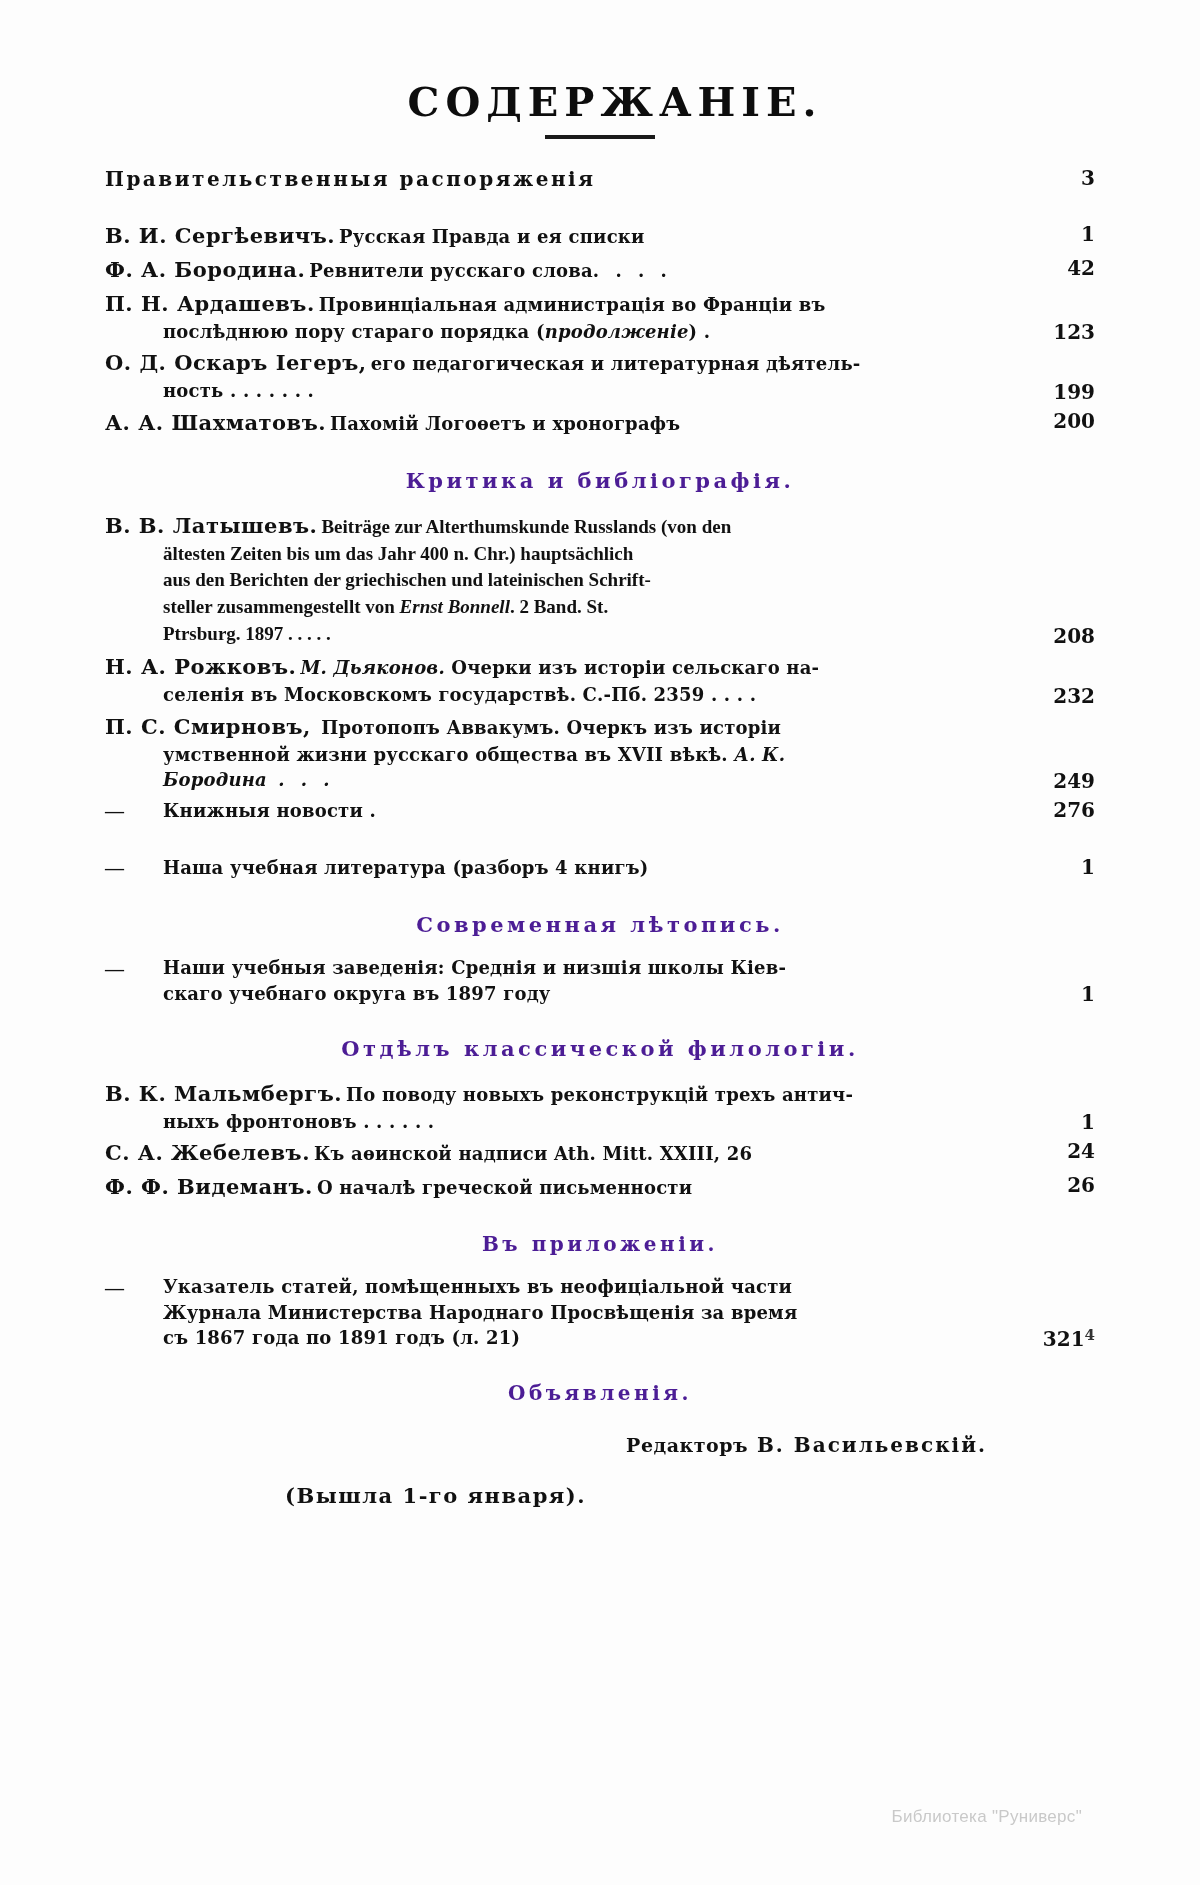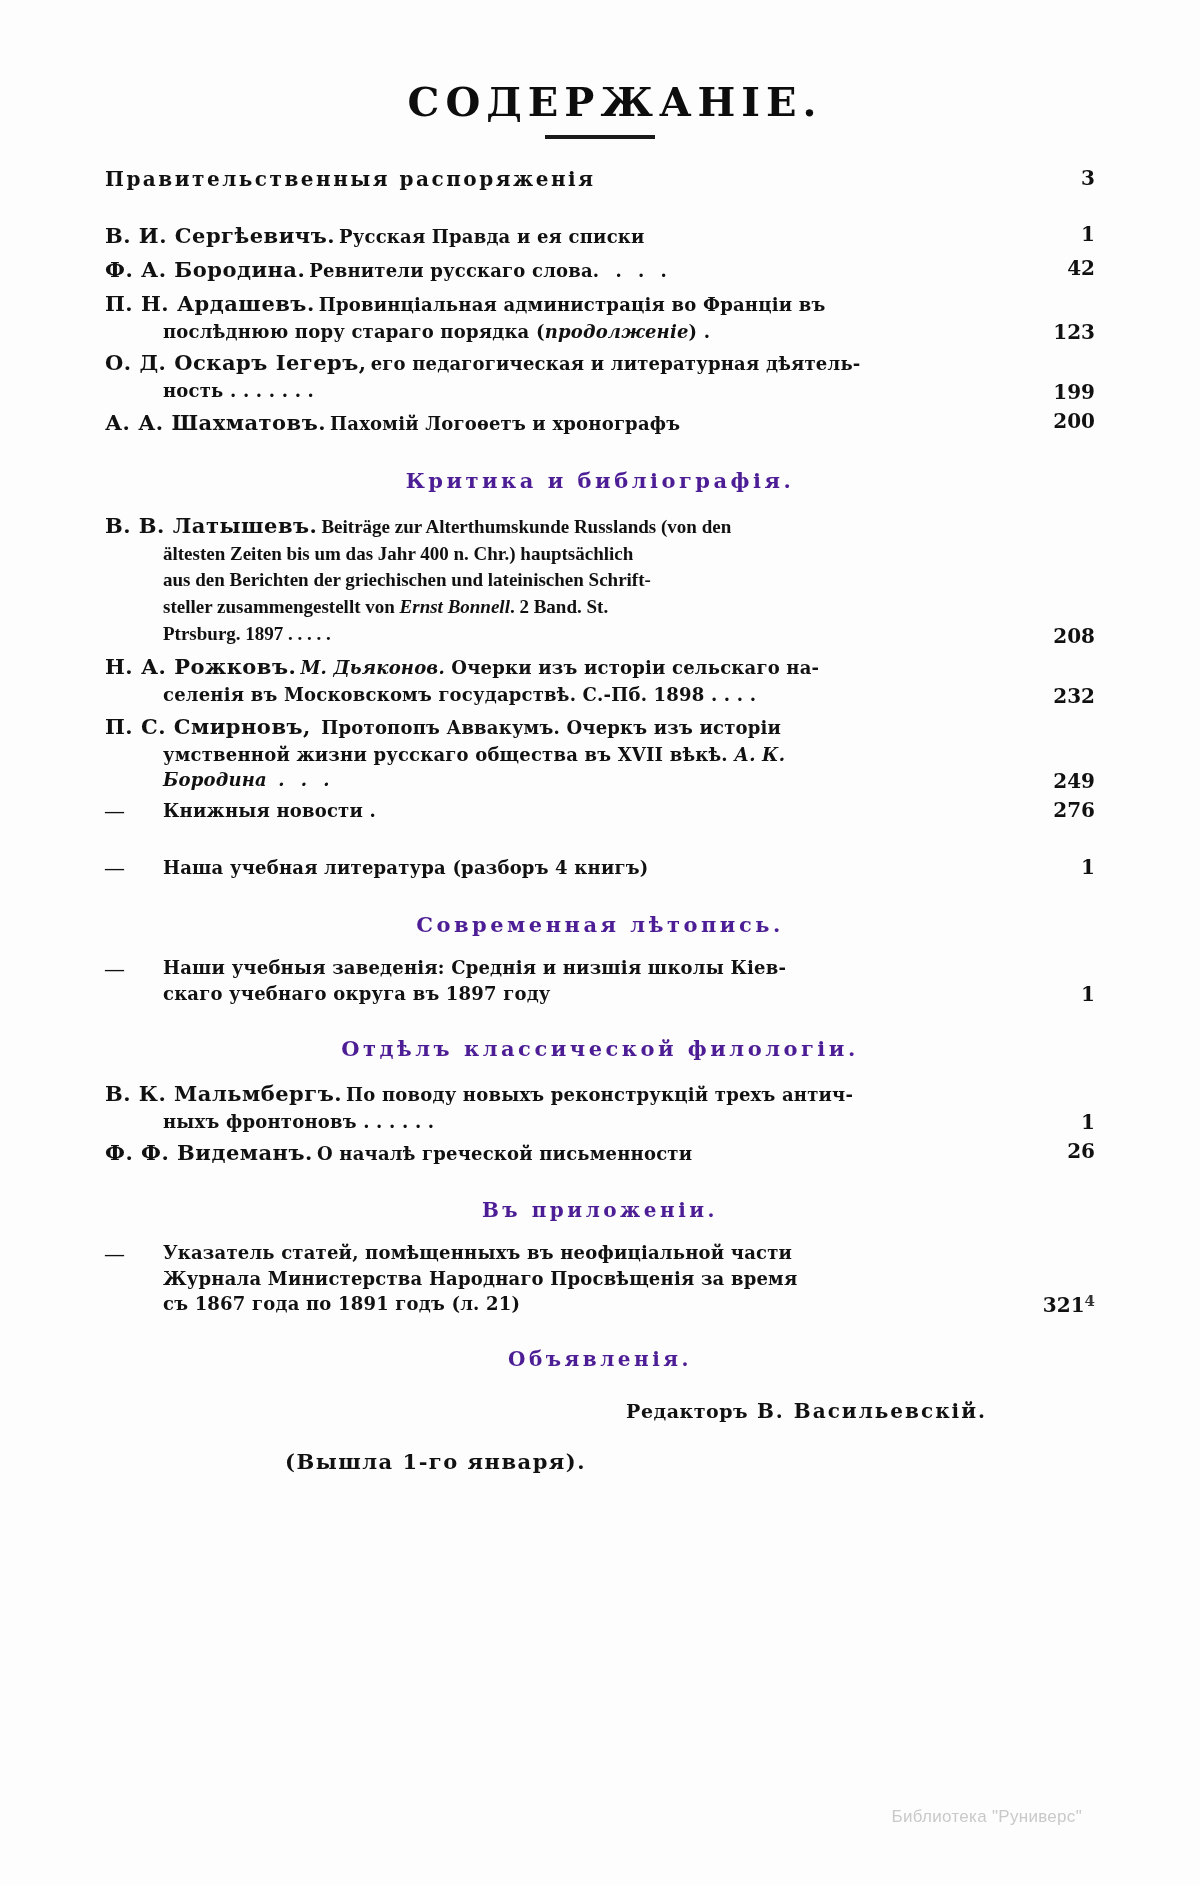--- a/index.html
+++ b/index.html
@@ -258,21 +258,21 @@
           <span class="hang desc lat">Ptrsburg. 1897        .            .  .  .              .</span>
         </div>
         <div class="page-num" style="align-self:flex-end;">208</div>
       </div>
 
       <div class="entry">
         <div class="body">
           <span class="first-line">
             <span class="author">Н. А. Рожковъ.</span><span class="desc ital">М. Дьяконов.</span><span class="desc"> Очерки изъ исторіи сельскаго на-</span>
           </span>
-          <span class="hang desc">селенія въ Московскомъ государствѣ. С.-Пб. 1898 . . . .</span>
+          <span class="hang desc">селенія въ Московскомъ государствѣ. С.-Пб. 2359 . . . .</span>
         </div>
         <div class="page-num" style="align-self:flex-end;">232</div>
       </div>
 
       <div class="entry">
         <div class="body">
           <span class="first-line">
             <span class="author">П. С. Смирновъ,</span><span class="desc"> Протопопъ Аввакумъ. Очеркъ изъ исторіи</span>
           </span>
           <span class="hang desc"><span>умственной жизни русскаго общества въ XVII вѣкѣ. </span><span class="ital">А. К.</span></span>
@@ -320,20 +320,26 @@
         <div class="body">
           <span class="first-line">
             <span class="author">В. К. Мальмбергъ.</span><span class="desc">По поводу новыхъ реконструкцій трехъ антич-</span>
           </span>
           <span class="hang desc">ныхъ фронтоновъ .        .    .  .  .  .</span>
         </div>
         <div class="page-num" style="align-self:flex-end;">1</div>
       </div>
 
 
+      <div class="entry">
+        <div class="body">
+          <span class="author">С. А. Жебелевъ.</span><span class="desc">Къ аѳинской надписи Ath. Mitt. XXIII, 26</span>
+        </div>
+        <div class="page-num">24</div>
+      </div>
 
       <div class="entry">
         <div class="body">
           <span class="author">Ф. Ф. Видеманъ.</span><span class="desc">О началѣ греческой письменности</span>
         </div>
         <div class="page-num">26</div>
       </div>
 
     </div>
 

